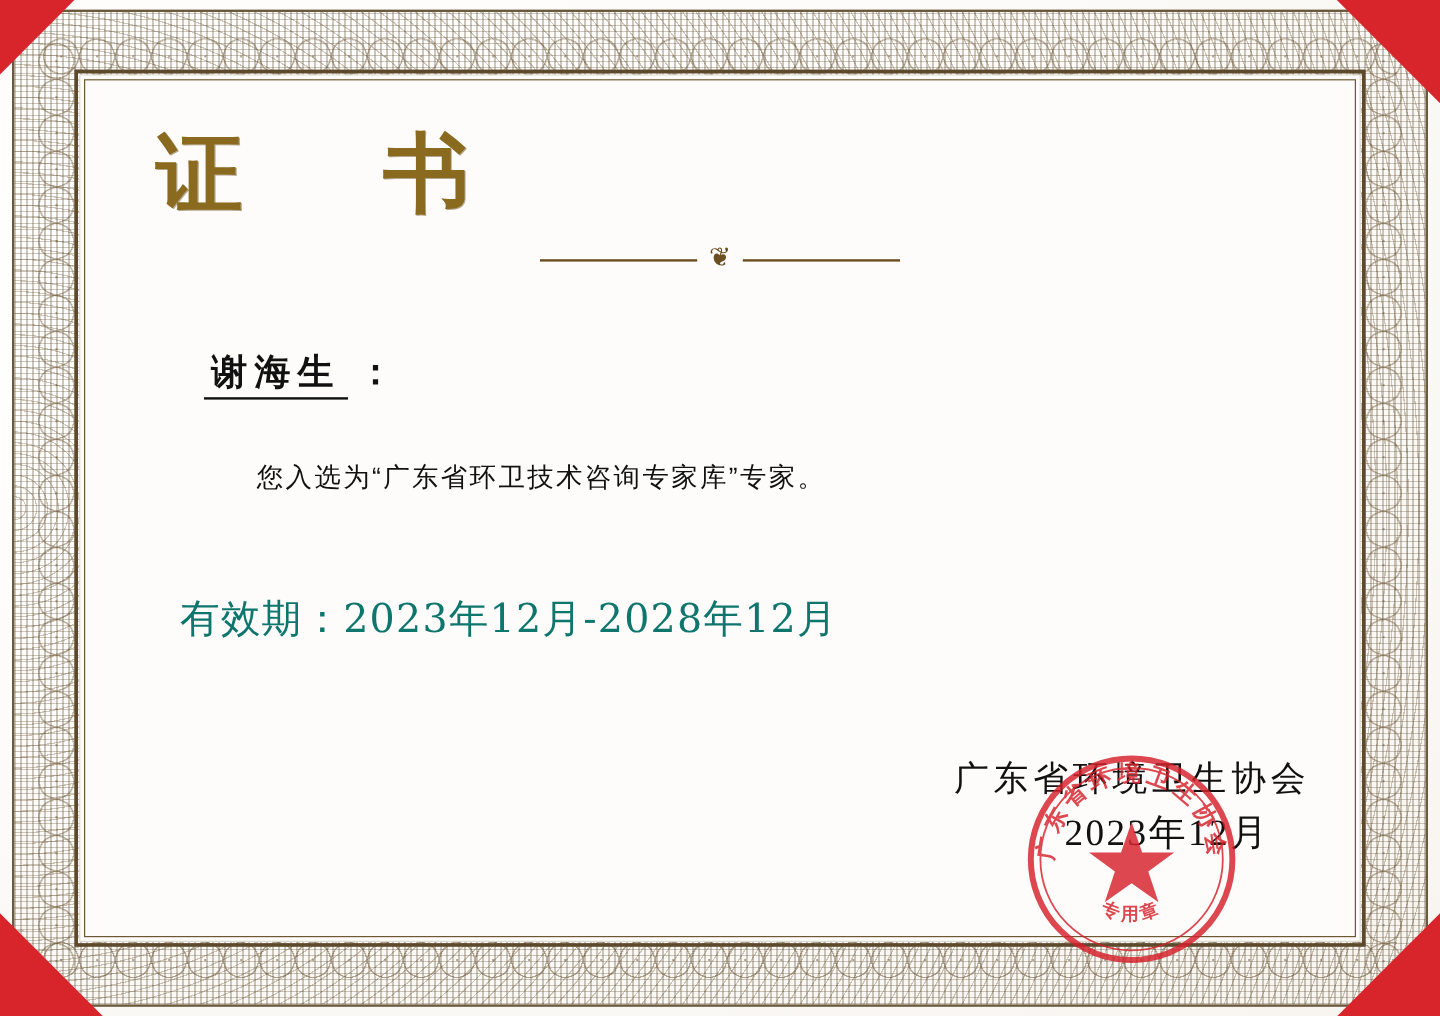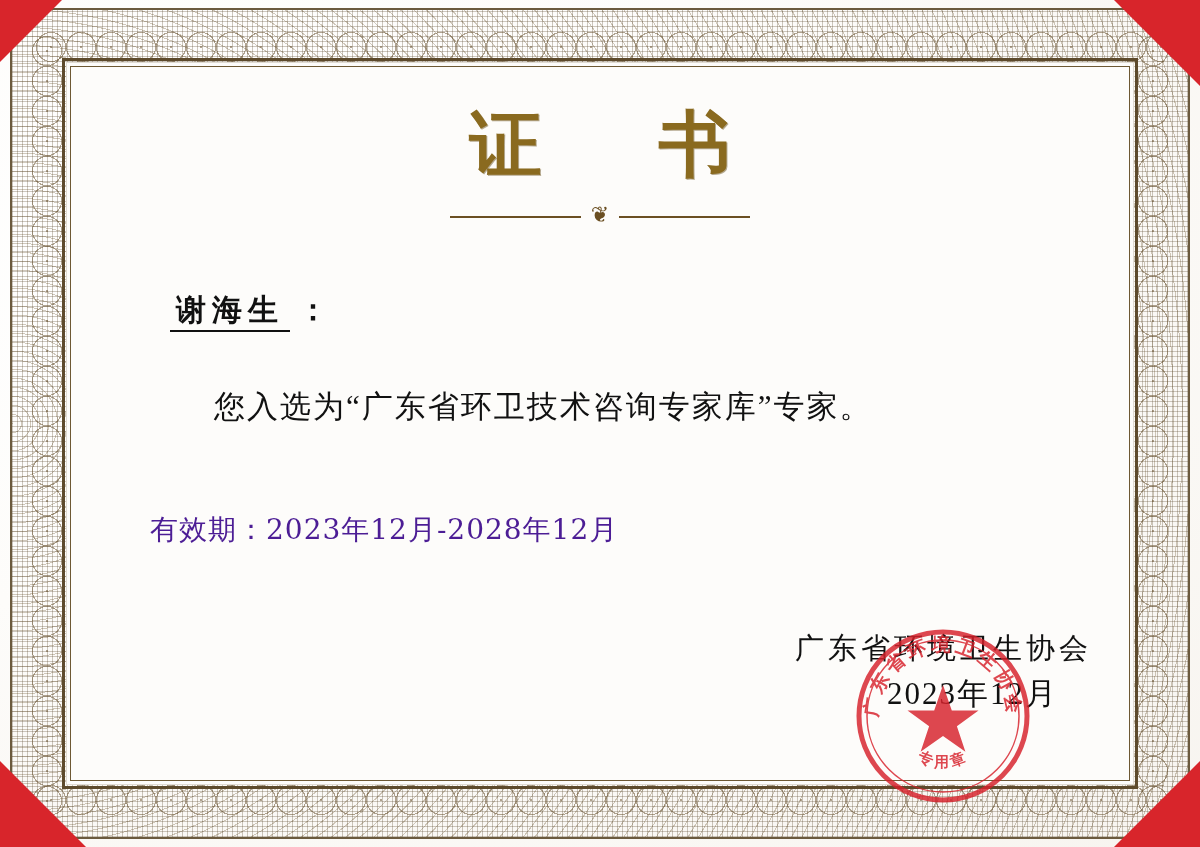--- a/index.html
+++ b/index.html
@@ -120,21 +120,21 @@
   
   .content {
     position: absolute;
     left: 84px; top: 80px;
     width: 1032px; height: 687px;
     z-index: 4;
   }
 
   .cert-title {
     margin-top: 28px;
-    text-align: center;
+    text-align: left;
     font-family: "DejaVu Serif", "Liberation Serif", serif;
     font-size: 72px;
     font-weight: bold;
     letter-spacing: 46px;
     text-indent: 46px;
     color: #8a6a1f;
     text-shadow: 1px 1px 0 rgba(90,66,12,.45);
     line-height: 1;
   }
 
@@ -172,33 +172,33 @@
     padding: 0 6px 3px 6px;
     letter-spacing: 6px;
   }
   .recipient .colon {
     padding-left: 8px;
     letter-spacing: 0;
   }
 
   .body-text {
     margin: 46px 66px 0 66px;
-    font-family: Liberation Serif, serif;
-    font-size: 31px;
+    font-family: Liberation Sans, sans-serif;
+    font-size: 22px;
     line-height: 1.95;
     color: #111;
     letter-spacing: 2px;
   }
   .body-text .indent { display: inline-block; width: 64px; }
 
   .validity {
     margin: 74px 0 0 66px;
     font-family: "DejaVu Serif", "Liberation Serif", serif;
-    font-size: 28px;
-    color: #4c1d95;
+    font-size: 33px;
+    color: #0f766e;
     letter-spacing: 1px;
   }
 
   .signature {
     position: absolute;
     right: 24px;
     bottom: 52px;
     text-align: right;
     font-family: "DejaVu Serif", "Liberation Serif", serif;
     color: #111;

